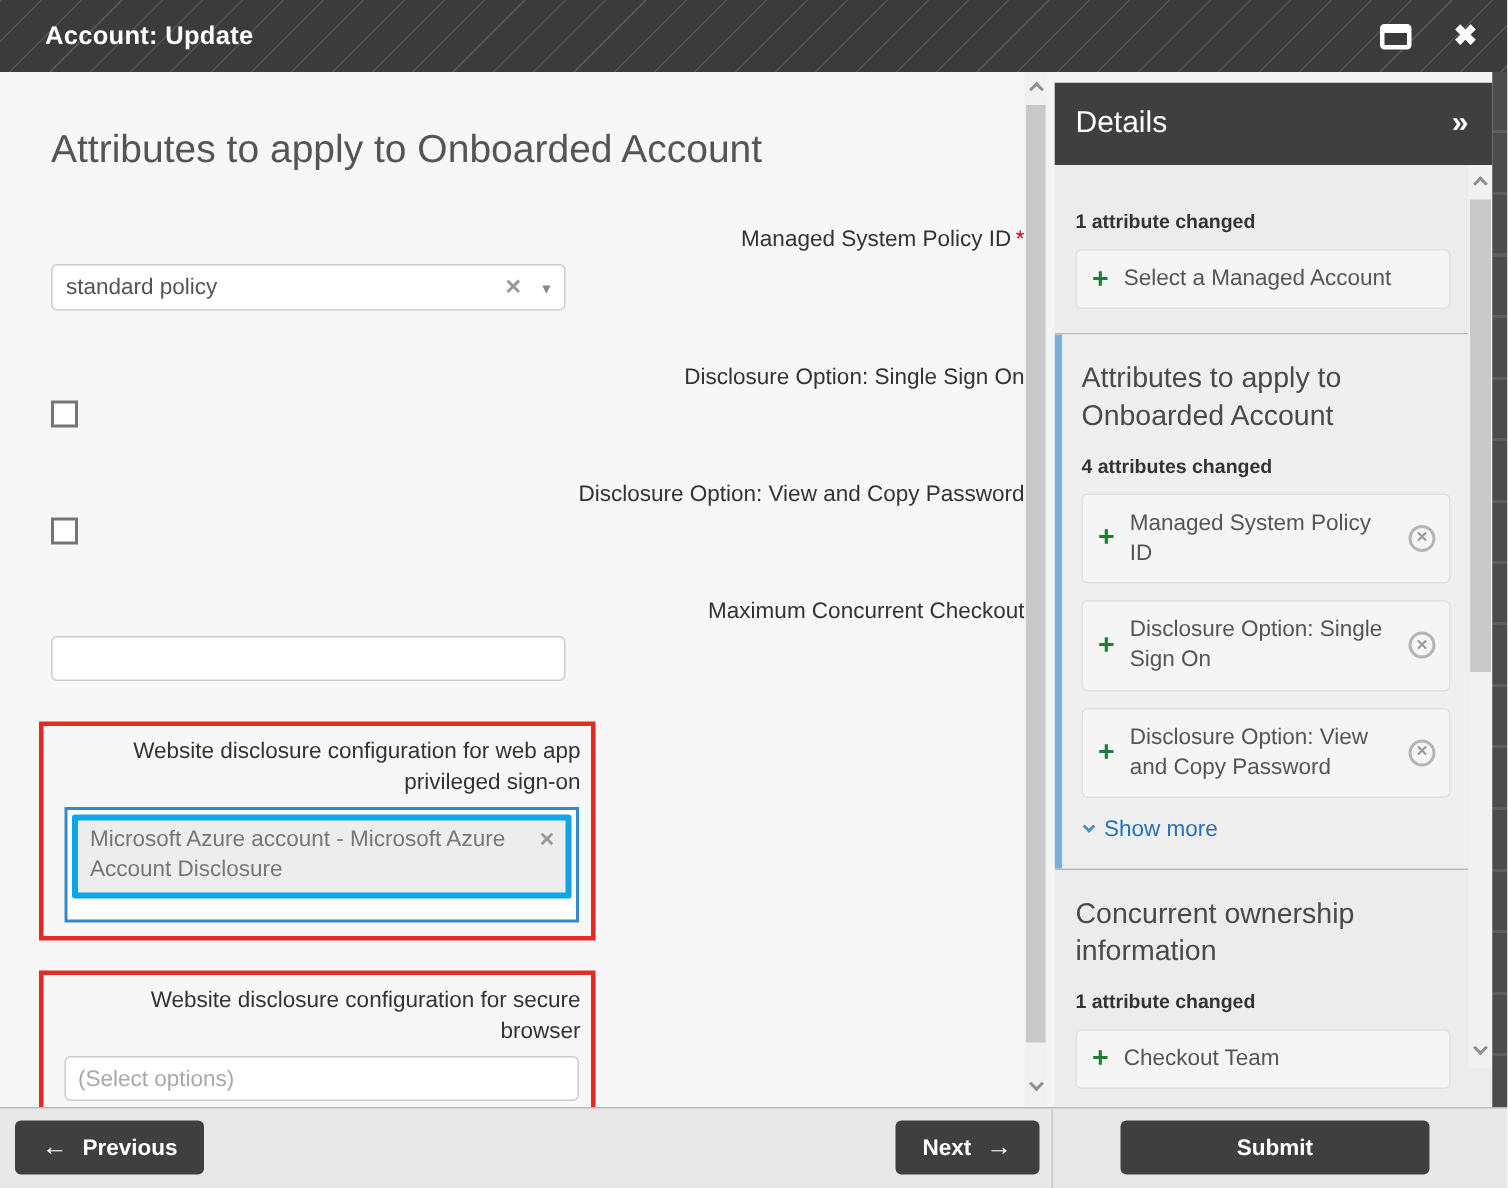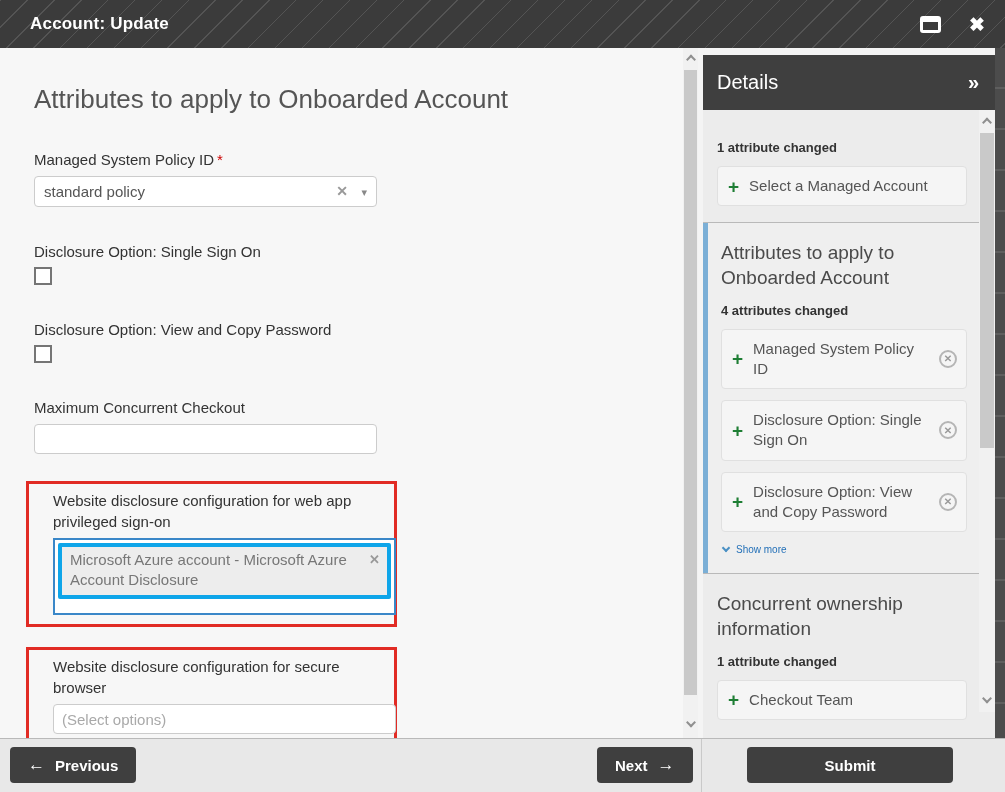--- a/index.html
+++ b/index.html
@@ -18,21 +18,21 @@
   .win-icons { display:flex; align-items:center; gap:28px; }
   .maximize-box { width:21px; height:17px; border:3px solid #fff; border-top-width:6px; border-radius:3px; cursor:pointer; }
   .close-x { color:#fff; font-size:19px; font-weight:bold; cursor:pointer; line-height:1; }
 
   
   .main-pane {
     position:absolute; top:48px; left:0; width:683px; height:690px;
     background:#f7f7f7; padding:36px 0 0 34px; overflow:hidden;
   }
   .main-heading { font-size:26px; font-weight:400; color:#555; }
-  .field-label { font-size:15px; color:#333; line-height:1.4; }
+  .field-label { font-size:15px; color:#333; line-height:1.4;text-align:right; }
   .req { color:#c00; margin-left:3px; }
   .mt-lg { margin-top:34px; }
   .combo {
     position:relative; margin-top:6px; width:343px; height:31px;
     background:#fff; border:1px solid #ccc; border-radius:4px;
     display:flex; align-items:center; padding:0 52px 0 9px;
     font-size:15px; color:#555; cursor:pointer;
   }
   .combo .clear-x { position:absolute; right:28px; top:6px; color:#999; font-size:14px; font-weight:bold; cursor:pointer; }
   .combo .caret { position:absolute; right:9px; top:9px; color:#888; font-size:11px; }
@@ -41,21 +41,21 @@
     width:18px; height:18px; border:2px solid #757575; background:#fff; cursor:pointer;
   }
   .text-input {
     display:block; margin-top:6px; width:343px; height:30px;
     border:1px solid #ccc; border-radius:4px; background:#fff;
     font-family:"Liberation Sans",sans-serif; font-size:15px; color:#555; padding:0 8px;
   }
   .text-input::placeholder { color:#a9a9a9; opacity:1; }
   .red-annotation {
     width:371px; margin-left:-8px; margin-top:27px;
-    border:3px solid #e12b24; padding:6px 7px 9px 24px; background:transparent;
+    border:3px solid #e12b24; padding:6px 7px 9px 14px; background:transparent;
   }
   .red-annotation + .red-annotation { margin-top:20px; }
   .multiselect {
     margin-top:6px; width:343px; height:77px;
     background:#fff; border:2px solid #3a87c8; padding:3px; overflow:hidden;
   }
   .chip {
     position:relative; background:#ededed; border:4px solid #0ea5e9; border-radius:2px;
     color:#777; font-size:15px; line-height:1.35; padding:3px 28px 4px 8px;
   }
@@ -93,21 +93,21 @@
     padding:9px 34px 9px 10px; display:flex; align-items:center; gap:10px;
     font-size:15px; color:#555; line-height:1.35; cursor:pointer;
   }
   .plus { color:#1e7e34; font-size:19px; font-weight:bold; line-height:0.9; }
   .remove-circle {
     position:absolute; right:9px; top:50%; transform:translateY(-50%);
     width:18px; height:18px; border:2px solid #b5b5b5; border-radius:50%;
     display:flex; align-items:center; justify-content:center;
     color:#999; font-size:10px; font-weight:bold; cursor:pointer;
   }
-  .show-more { margin:12px 0 2px 2px; display:flex; align-items:center; gap:7px; color:#2571b8; font-size:10px; cursor:pointer; }
+  .show-more { margin:12px 0 2px 2px; display:flex; align-items:center; gap:7px; color:#2571b8; font-size:15px; cursor:pointer; }
   .show-more .sm-chev { width:6px; height:6px; border-left:2px solid #4a90c4; border-bottom:2px solid #4a90c4; transform:rotate(-45deg); margin-top:-3px; }
   .ddivider { border-top:1px solid #b9b9b9; }
   .details-vscroll { top:110px; left:979px; width:16px; height:602px; }
   .details-vscroll .thumb { top:23px; height:315px; }
   .details-vscroll .chev.up { top:9px; }
   .details-vscroll .chev.down { bottom:10px; }
 
   .dark-strip {
     position:absolute; left:995px; top:48px; width:10px; height:690px;
     background:#4c4c4c;

